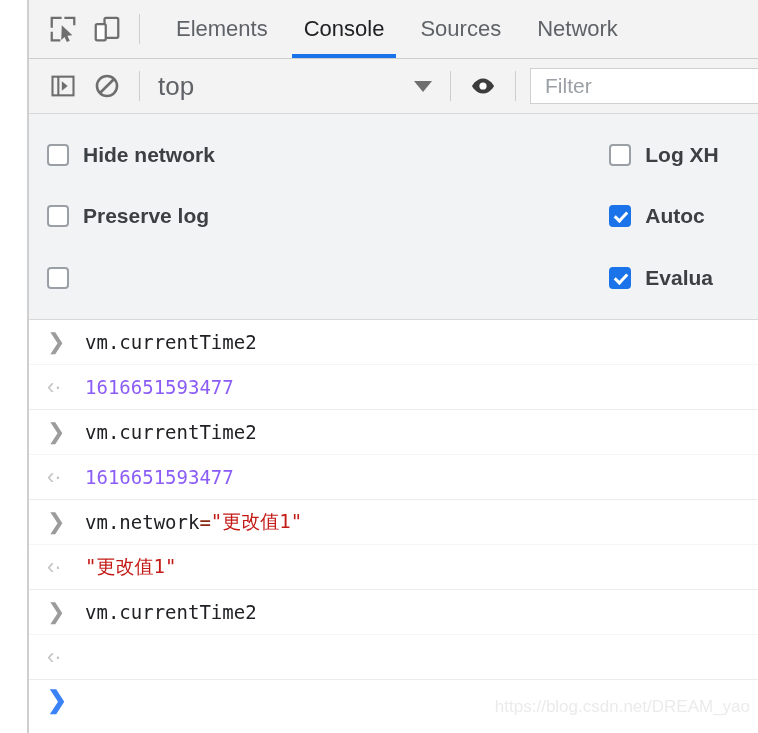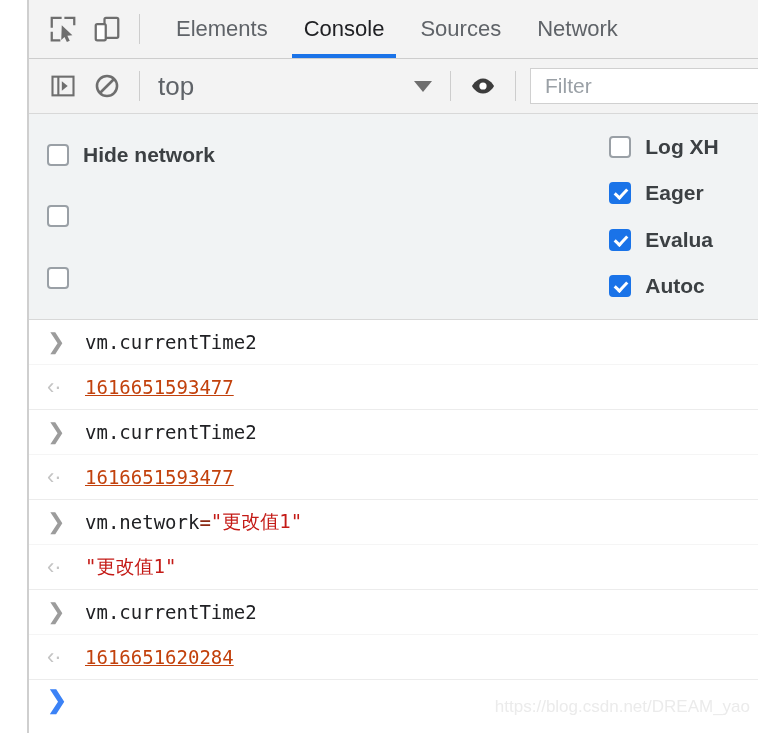--- a/index.html
+++ b/index.html
@@ -224,21 +224,21 @@
     align-items: center;
   }
   .gutter-icon.out {
     color: #c4c4c4;
   }
   .code {
     color: #202124;
     white-space: pre;
     text-align: center;
   }
-  .num { color: #c2410c; text-decoration: underline; }
+  .num { color: #8b5cf6; }
   .str { color: #c41a16; }
   .op  { color: #8b2a14; }
 
   .prompt-row {
     display: flex;
     align-items: center;
     height: 40px;
     padding-left: 18px;
   }
   .prompt-chevron {
@@ -322,41 +322,38 @@
 
     <div class="settings">
       <div class="settings-cols">
         <div class="scol left">
           <div class="setting-row">
             <span class="cbox"></span>
             <span class="setting-label">Hide network</span>
           </div>
           <div class="setting-row">
             <span class="cbox"></span>
+            <span class="setting-label">Preserve log</span>
           </div>
           <div class="setting-row">
             <span class="cbox"></span>
           </div>
         </div>
         <div class="scol right">
           <div class="setting-row">
             <span class="cbox"></span>
             <span class="setting-label">Log XH</span>
           </div>
           <div class="setting-row">
             <span class="cbox checked"></span>
-            <span class="setting-label">Eager</span>
+            <span class="setting-label">Autoc</span>
           </div>
           <div class="setting-row">
             <span class="cbox checked"></span>
             <span class="setting-label">Evalua</span>
-          </div>
-          <div class="setting-row">
-            <span class="cbox checked"></span>
-            <span class="setting-label">Autoc</span>
           </div>
         </div>
       </div>
     </div>
 
     <div class="console-body">
 
       <div class="entry">
         <div class="line in">
           <span class="gutter-icon">❯</span>
@@ -392,21 +389,20 @@
         </div>
       </div>
 
       <div class="entry">
         <div class="line in">
           <span class="gutter-icon">❯</span>
           <span class="code">vm.currentTime2</span>
         </div>
         <div class="line out">
           <span class="gutter-icon out">‹·</span>
-          <span class="code num">1616651620284</span>
         </div>
       </div>
 
       <div class="prompt-row">
         <span class="prompt-chevron">❯</span>
       </div>
     </div>
 
     <div class="watermark">https://blog.csdn.net/DREAM_yao</div>
   </div>

